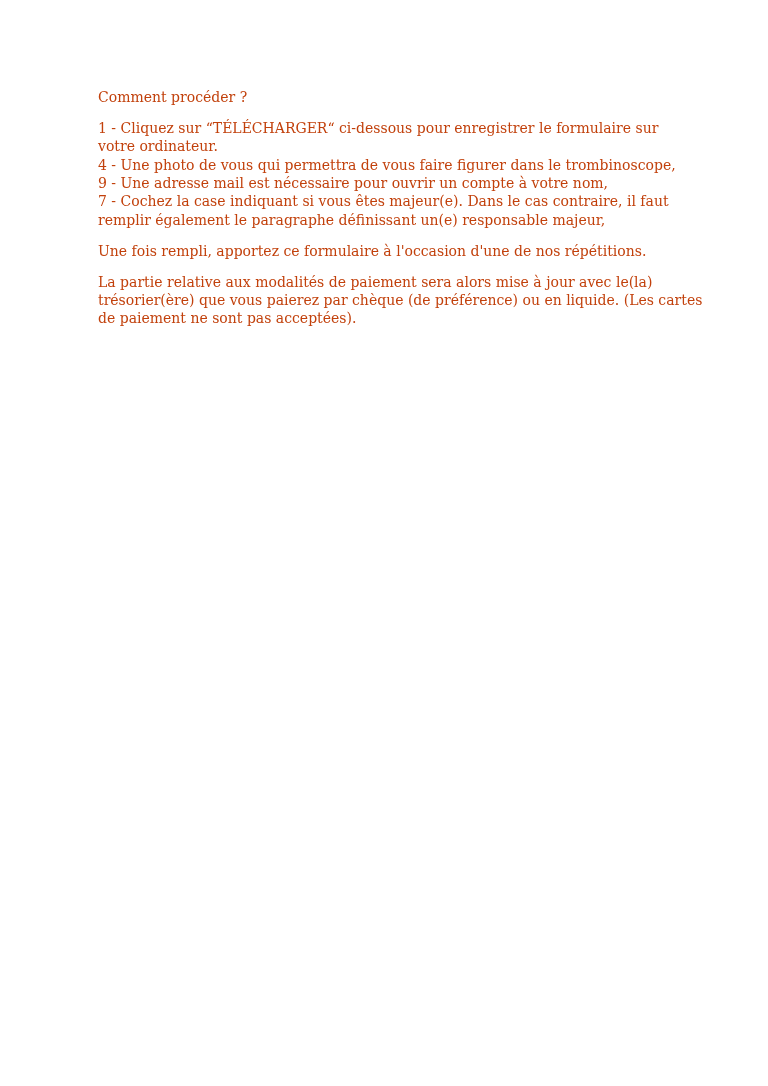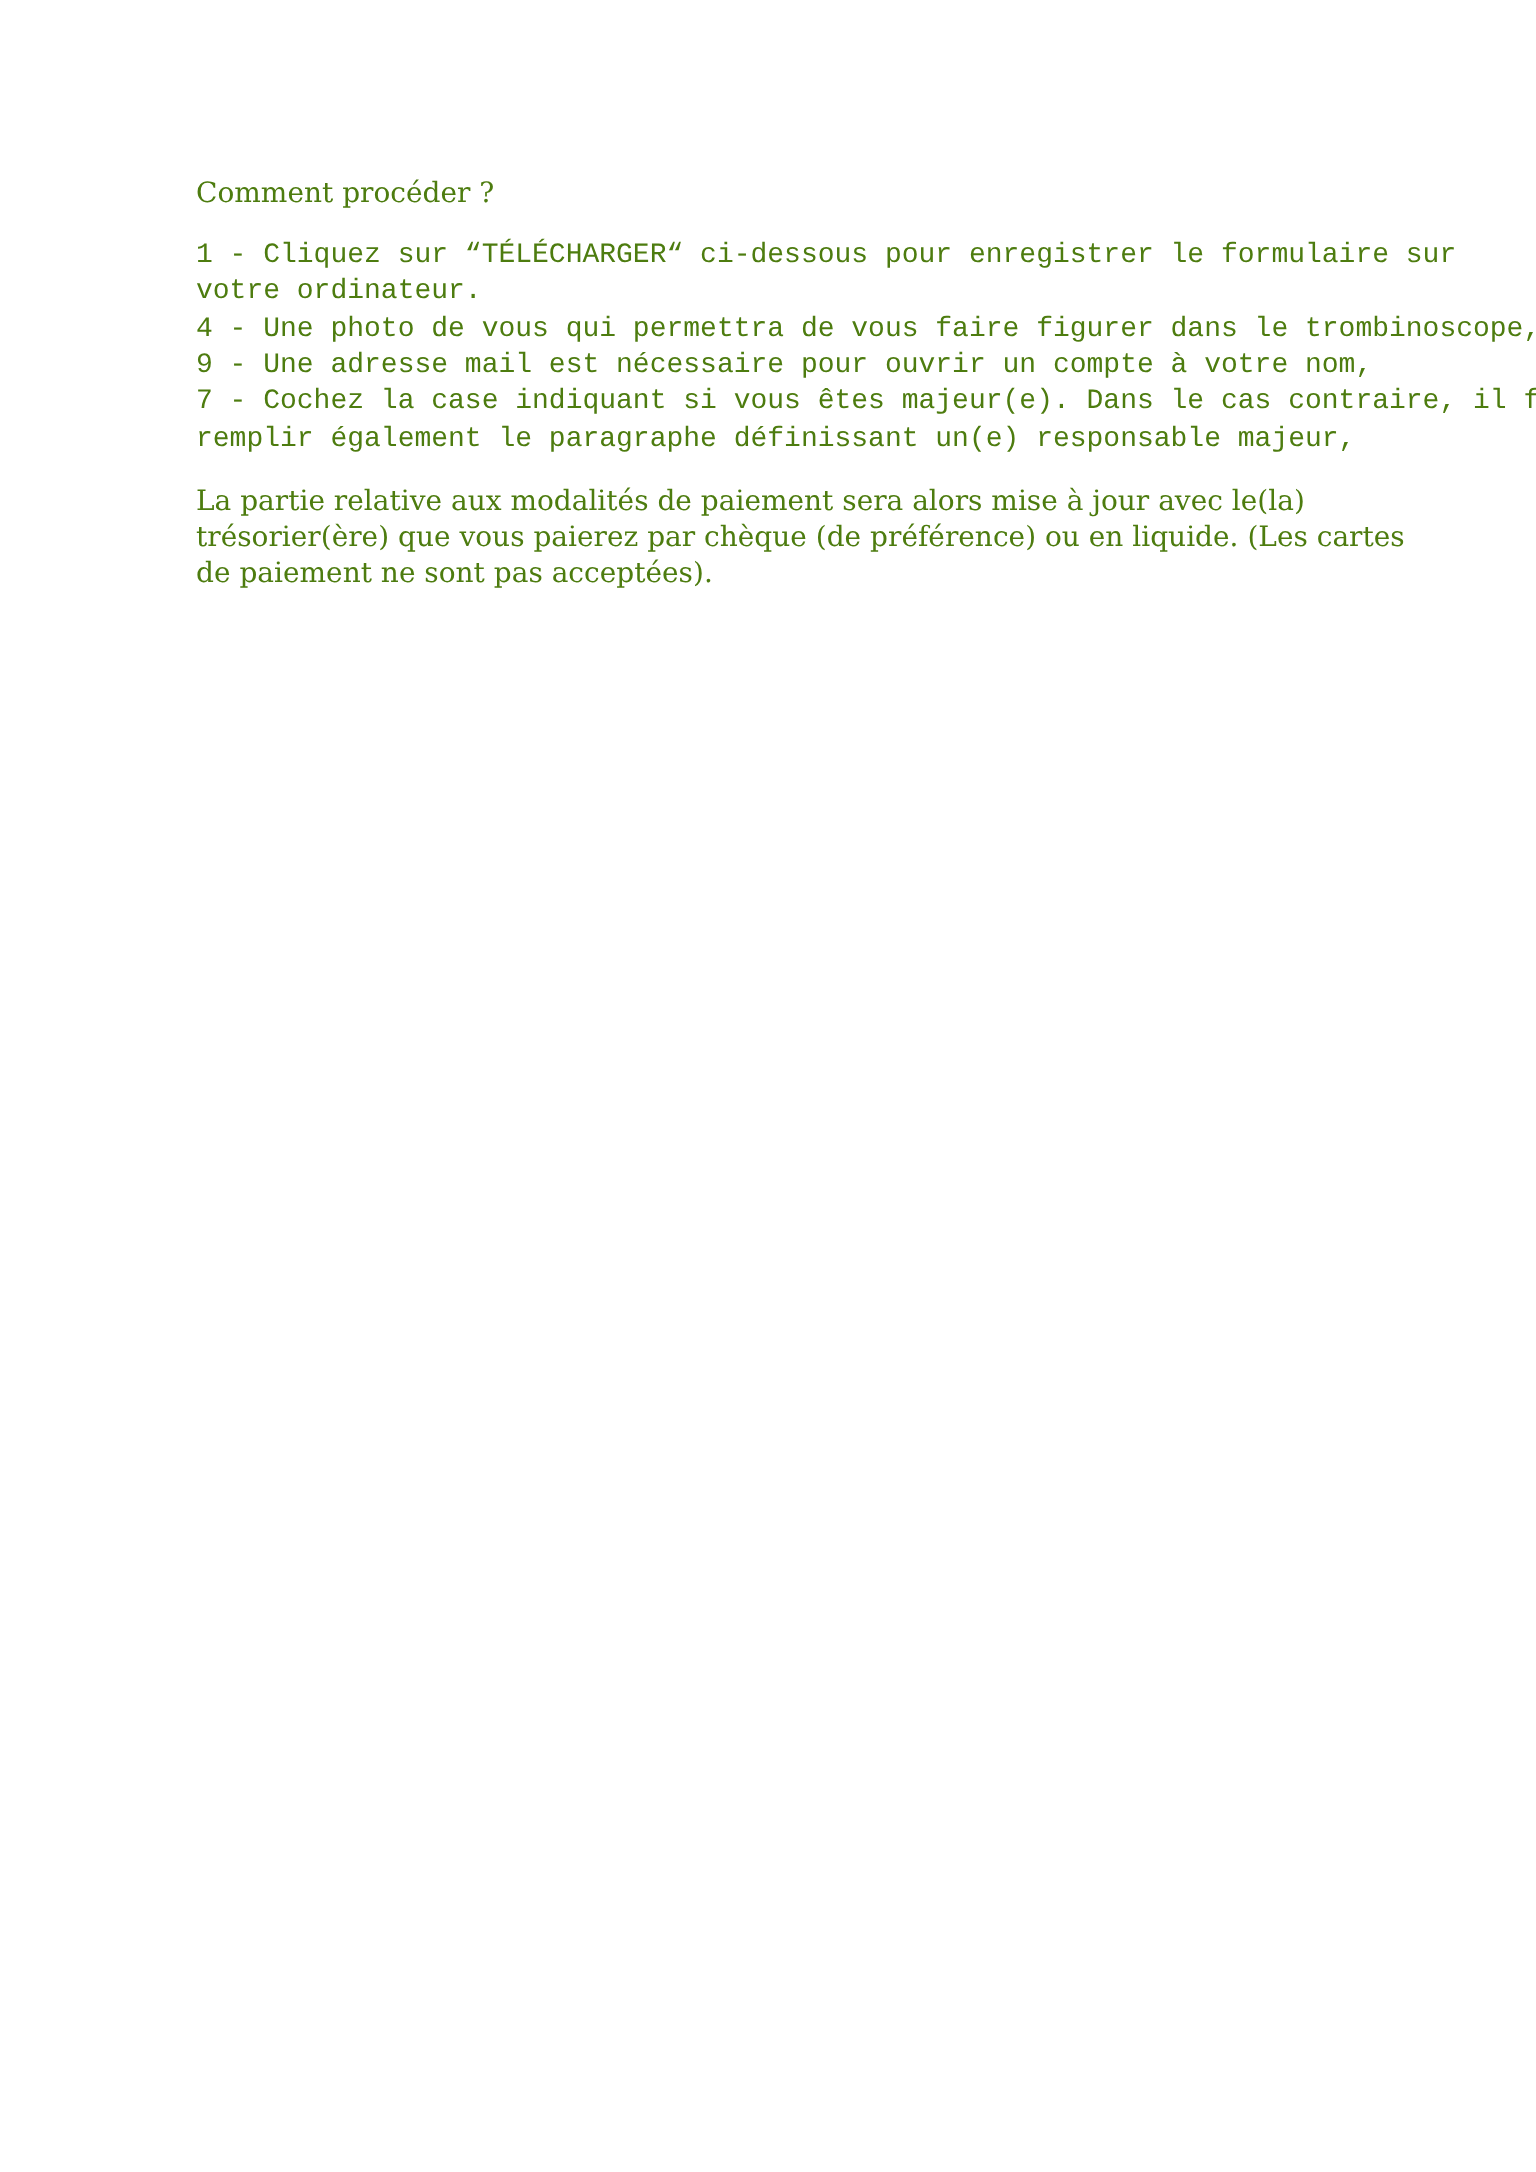--- a/index.html
+++ b/index.html
@@ -7,54 +7,54 @@
     padding: 0;
     background: #ffffff;
   }
   .page {
     position: relative;
     width: 768px;
     height: 1086px;
     background: #ffffff;
     overflow: hidden;
     font-family: "DejaVu Serif", "Liberation Serif", serif;
-    color: #4d7c0f;
+    color: #c2410c;
   }
   .content {
     position: absolute;
     left: 98px;
     top: 88px;
     width: 600px;
     font-size: 14px;
     line-height: 18.35px;
   }
   .content p {
     margin: 0 0 12.6px 0;
     white-space: pre;
   }
   .steps {
     margin: 0 0 12.6px 0;
-    font-family: Liberation Mono, monospace;
   }
   .steps p {
     margin: 0;
     white-space: pre;
   }
 </style>
 </head>
 <body>
 
 <div class="page">
   <div class="content">
     <p>Comment procéder ?</p>
     <div class="steps">
       <p>1 - Cliquez sur “TÉLÉCHARGER“ ci-dessous pour enregistrer le formulaire sur
 votre ordinateur.</p>
       <p>4 - Une photo de vous qui permettra de vous faire figurer dans le trombinoscope,</p>
       <p>9 - Une adresse mail est nécessaire pour ouvrir un compte à votre nom,</p>
       <p>7 - Cochez la case indiquant si vous êtes majeur(e). Dans le cas contraire, il faut
 remplir également le paragraphe définissant un(e) responsable majeur,</p>
     </div>
+    <p>Une fois rempli, apportez ce formulaire à l'occasion d'une de nos répétitions.</p>
     <p>La partie relative aux modalités de paiement sera alors mise à jour avec le(la)
 trésorier(ère) que vous paierez par chèque (de préférence) ou en liquide. (Les cartes
 de paiement ne sont pas acceptées).</p>
   </div>
 </div>
 
 </body></html>

